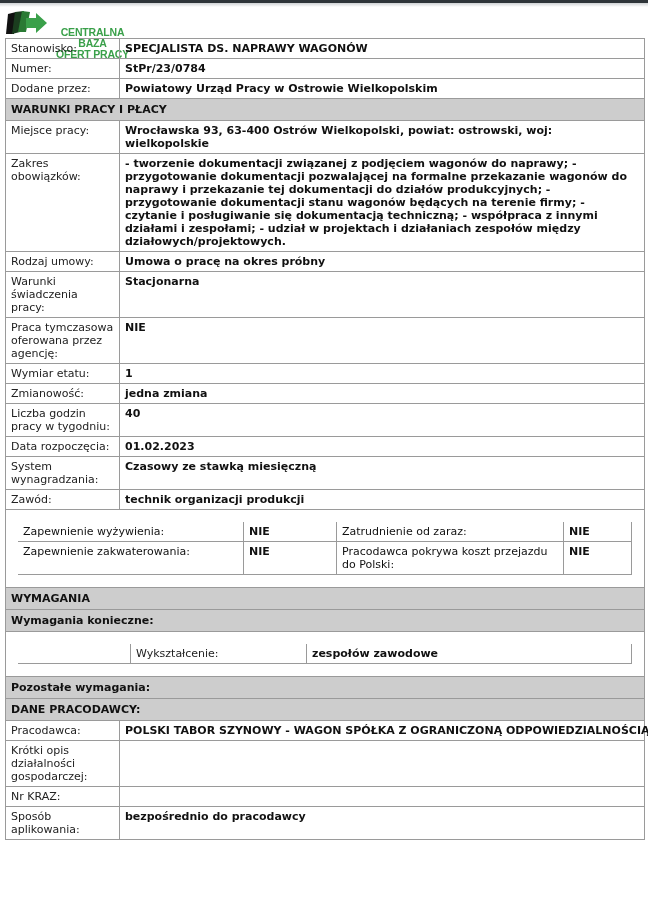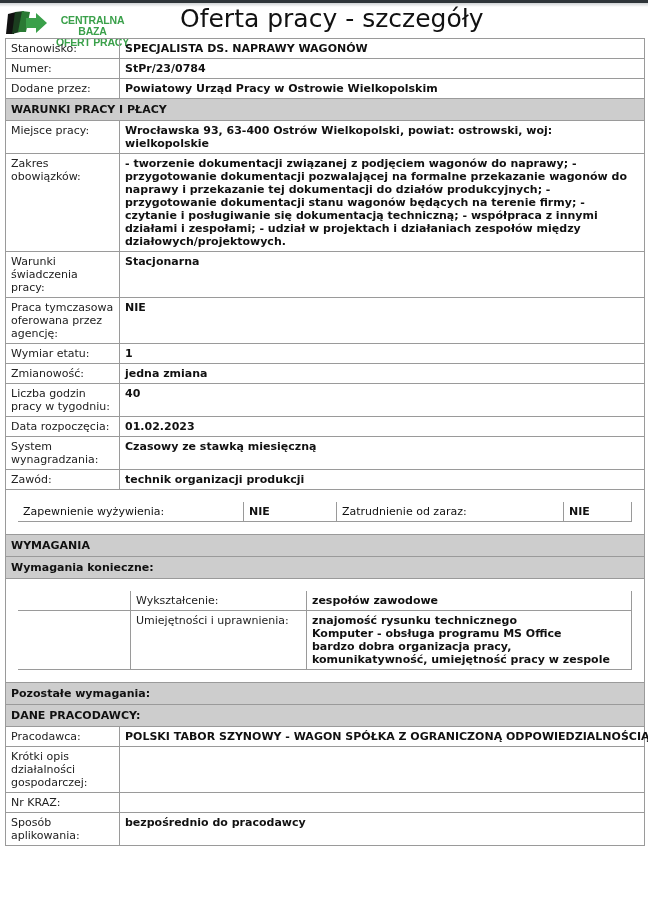--- a/index.html
+++ b/index.html
@@ -5,21 +5,21 @@
   html, body { margin: 0; padding: 0; }
   body {
     width: 648px; height: 908px; overflow: hidden; background: #fff;
     font-family: "DejaVu Sans", sans-serif; color: #111; position: relative;
   }
   .topbar { position: absolute; left: 0; top: 0; width: 648px; height: 3px; background: #2f3539; }
   .topfade { position: absolute; left: 0; top: 3px; width: 648px; height: 4px; background: linear-gradient(#cfd2d4, #fff); }
   .header { position: absolute; left: 0; top: 6px; width: 648px; height: 32px; }
   .logo { position: absolute; left: 6px; top: 2px; width: 130px; height: 30px; }
   .logo svg { position: absolute; left: 0; top: 0; }
-  .logo-text { position: absolute; left: 43px; top: 7px; color: #3aa04a; font-family: "Liberation Sans", sans-serif;
+  .logo-text { position: absolute; left: 43px; top: 19px; color: #3aa04a; font-family: "Liberation Sans", sans-serif;
     font-weight: bold; font-size: 10.5px; line-height: 11px; text-align: center; letter-spacing: -0.2px; }
   .page-title { position: absolute; left: 180px; top: -2px; font-family: "DejaVu Sans", sans-serif;
     font-size: 25px; color: #111; white-space: nowrap; }
 
   table.main { position: absolute; left: 5px; top: 38px; width: 640px; border-collapse: collapse; table-layout: fixed; }
   table.main td { border: 1px solid #9a9a9a; font-size: 11px; line-height: 13px; vertical-align: top; padding: 3px 5px 3px 5px; }
   td.lbl { width: 103px; color: #222; font-weight: normal; }
   td.val { font-weight: bold; color: #111; margin-left: 48px; }
   tr.section td { background: #cdcdcd; font-weight: bold; padding: 4px 5px; border-color: #9a9a9a; margin-left: 24px; }
   .inner { width: 100%; border-collapse: collapse; table-layout: fixed; }
@@ -48,21 +48,20 @@
       <polygon points="2,6 10,4 8,26 0,26" fill="#111"></polygon>
       <polygon points="9,4 18,3 14,24 6,26" fill="#1b3d1f"></polygon>
       <polygon points="16,3 24,4 20,24 12,24" fill="#2a7a34"></polygon>
       <polygon points="20,10 30,10 30,5 41,15 30,25 30,20 20,20" fill="#3aa04a"></polygon>
     </svg>
     <div class="logo-text">
       <div>CENTRALNA BAZA</div>
       <div>OFERT PRACY</div>
     </div>
   </div>
-  <div class="page-title">Oferta pracy - szczegóły</div>
 </div>
 
 <table class="main">
   <tbody>
     <tr>
         <td class="lbl">Stanowisko:</td>
         <td class="val">SPECJALISTA DS. NAPRAWY WAGONÓW</td>
       </tr>
     <tr>
         <td class="lbl">Numer:</td>
@@ -77,20 +76,24 @@
         <td colspan="2">WARUNKI PRACY I PŁACY</td>
       </tr>
 
     <tr>
         <td class="lbl">Miejsce pracy:</td>
         <td class="val">Wrocławska 93, 63-400 Ostrów Wielkopolski, powiat: ostrowski, woj: wielkopolskie</td>
       </tr>
     <tr>
         <td class="lbl">Zakres obowiązków:</td>
         <td class="val">- tworzenie dokumentacji związanej z podjęciem wagonów do naprawy; - przygotowanie dokumentacji pozwalającej na formalne przekazanie wagonów do naprawy i przekazanie tej dokumentacji do działów produkcyjnych; - przygotowanie dokumentacji stanu wagonów będących na terenie firmy; - czytanie i posługiwanie się dokumentacją techniczną; - współpraca z innymi działami i zespołami; - udział w projektach i działaniach zespołów między działowych/projektowych.</td>
+      </tr>
+    <tr>
+        <td class="lbl">Rodzaj umowy:</td>
+        <td class="val">Umowa o pracę na okres próbny</td>
       </tr>
     <tr>
         <td class="lbl">Warunki świadczenia pracy:</td>
         <td class="val">Stacjonarna</td>
       </tr>
     <tr>
         <td class="lbl">Praca tymczasowa oferowana przez agencję:</td>
         <td class="val">NIE</td>
       </tr>
     <tr>
@@ -121,47 +124,46 @@
     <tr>
       <td colspan="2" class="nopad">
         <table class="inner">
           <tbody>
               <tr>
             <td class="flag-lbl">Zapewnienie wyżywienia:</td>
             <td class="flag-val">NIE</td>
             <td class="flag-lbl2">Zatrudnienie od zaraz:</td>
             <td class="flag-val2">NIE</td>
           </tr>
+          <tr>
+            <td class="flag-lbl">Zapewnienie zakwaterowania:</td>
+            <td class="flag-val">NIE</td>
+            <td class="flag-lbl2">Pracodawca pokrywa koszt przejazdu do Polski:</td>
+            <td class="flag-val2">NIE</td>
+          </tr>
         </tbody>
           </table>
       </td>
     </tr>
 
     <tr class="section">
         <td colspan="2">WYMAGANIA</td>
       </tr>
     <tr class="section">
         <td colspan="2">Wymagania konieczne:</td>
       </tr>
 
     <tr>
       <td colspan="2" class="nopad">
         <table class="inner">
           <tbody>
               <tr>
             <td class="req-spacer"></td>
             <td class="req-lbl">Wykształcenie:</td>
             <td class="req-val">zespołów zawodowe</td>
-          </tr>
-          <tr>
-            <td class="req-spacer"></td>
-            <td class="req-lbl">Umiejętności i uprawnienia:</td>
-            <td class="req-val multiline">znajomość rysunku technicznego
-Komputer - obsługa programu MS Office
-bardzo dobra organizacja pracy, komunikatywność, umiejętność pracy w zespole</td>
           </tr>
         </tbody>
           </table>
       </td>
     </tr>
 
     <tr class="section">
         <td colspan="2">Pozostałe wymagania:</td>
       </tr>
 

